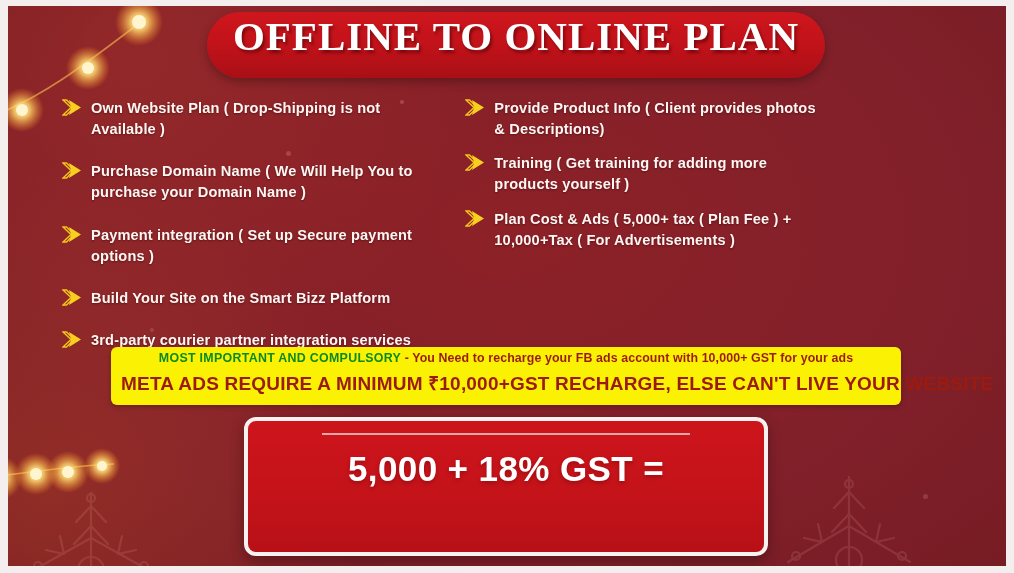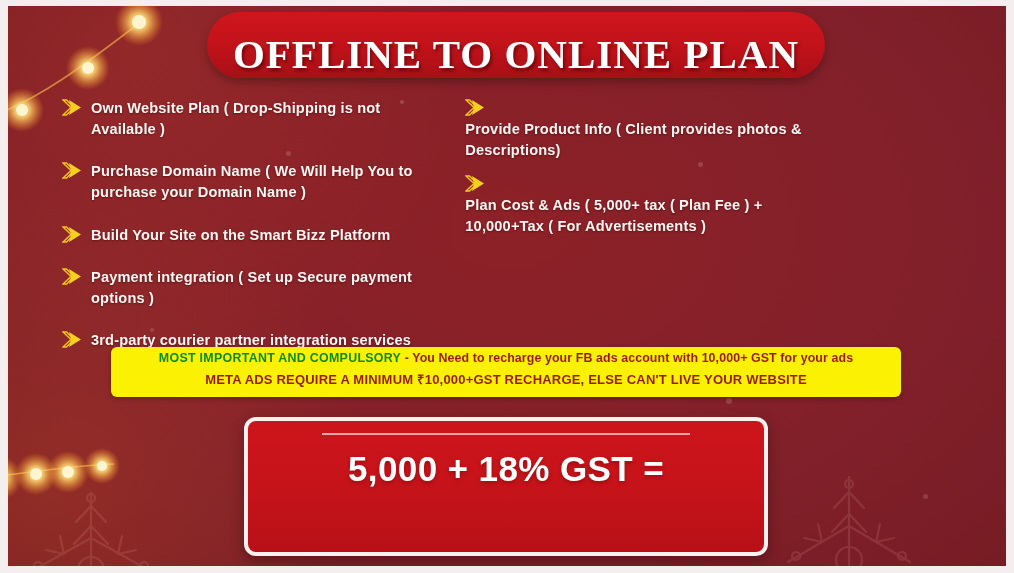--- a/index.html
+++ b/index.html
@@ -65,21 +65,21 @@
     height: 66px;
   }
   .title-pill {
     width: 100%;
     height: 100%;
     box-sizing: border-box;
     border-radius: 34px;
     background: linear-gradient(180deg, #cf161d 0%, #c1121a 52%, #a90f16 100%);
     box-shadow: 0 4px 10px rgba(0,0,0,0.28);
     display: flex;
-    align-items: flex-end;
+    align-items: flex-start;
     justify-content: center;
   }
   .title-text {
     font-family: "Liberation Serif", serif;
     font-weight: bold;
     font-size: 41px;
     letter-spacing: 1.0px;
     color: #ffffff;
     text-shadow: 2px 3px 3px rgba(70,0,0,0.55);
     white-space: nowrap;
@@ -98,21 +98,21 @@
   .col { position: relative; }
   .col-left  { width: 530px; padding-left: 54px; box-sizing: border-box; }
   .col-right { width: 468px; padding-left: 8px;  box-sizing: border-box; }
 
   .bullet {
     display: flex;
     align-items: flex-start;
     color: #ffffff;
   }
   .col-left  .bullet { margin-bottom: 21px; }
-  .col-right .bullet { margin-bottom: 13px; flex-direction: column; }
+  .col-right .bullet { margin-bottom: 13px; }
 
   .chev {
     flex: 0 0 auto;
     width: 22px;
     margin-right: 7px;
     margin-top: 1px;
     line-height: 1;
   }
   .btext {
     font-size: 14.6px;
@@ -134,21 +134,21 @@
     background: #faf202;
     border-radius: 6px;
     text-align: center;
     box-shadow: 0 2px 5px rgba(0,0,0,0.25);
   }
   .banner-l1 { font-size: 12.4px; font-weight: bold; letter-spacing: 0.1px; white-space: nowrap; }
   .banner-l1 .hi { color: #0c8a1e; letter-spacing: 0.3px; }
   .banner-l1 .rest { color: #9b1b10; }
   .banner-l2 {
     margin-top: 5px;
-    font-size: 13px;
+    font-size: 19px;
     font-weight: bold;
     color: #9b1b10;
     letter-spacing: 0.2px;
     white-space: nowrap;
   }
 
   
   .price-box {
     position: absolute;
     left: 236px;
@@ -286,51 +286,60 @@
           </span>
           <span class="btext">Purchase Domain Name ( We Will Help You to purchase your Domain Name )</span>
         </div>
         <div class="bullet">
           <span class="chev">
             <svg width="22" height="17" viewBox="0 0 22 17">
               <path d="M1,1 L9,8.5 L1,16 L4.5,16 L12,8.5 L4.5,1 Z" fill="none" stroke="#f5c518" stroke-width="1.4"></path>
               <path d="M7,1 L19,8.5 L7,16 L9,8.5 Z" fill="#f7cf1f"></path>
             </svg>
           </span>
+          <span class="btext">Payment integration ( Set up Secure payment options )</span>
+        </div>
+        <div class="bullet">
+          <span class="chev">
+            <svg width="22" height="17" viewBox="0 0 22 17">
+              <path d="M1,1 L9,8.5 L1,16 L4.5,16 L12,8.5 L4.5,1 Z" fill="none" stroke="#f5c518" stroke-width="1.4"></path>
+              <path d="M7,1 L19,8.5 L7,16 L9,8.5 Z" fill="#f7cf1f"></path>
+            </svg>
+          </span>
           <span class="btext">Build Your Site on the Smart Bizz Platform</span>
         </div>
         <div class="bullet">
           <span class="chev">
             <svg width="22" height="17" viewBox="0 0 22 17">
               <path d="M1,1 L9,8.5 L1,16 L4.5,16 L12,8.5 L4.5,1 Z" fill="none" stroke="#f5c518" stroke-width="1.4"></path>
               <path d="M7,1 L19,8.5 L7,16 L9,8.5 Z" fill="#f7cf1f"></path>
             </svg>
           </span>
-          <span class="btext">Payment integration ( Set up Secure payment options )</span>
-        </div>
-        <div class="bullet">
-          <span class="chev">
-            <svg width="22" height="17" viewBox="0 0 22 17">
-              <path d="M1,1 L9,8.5 L1,16 L4.5,16 L12,8.5 L4.5,1 Z" fill="none" stroke="#f5c518" stroke-width="1.4"></path>
-              <path d="M7,1 L19,8.5 L7,16 L9,8.5 Z" fill="#f7cf1f"></path>
-            </svg>
-          </span>
           <span class="btext">3rd-party courier partner integration services</span>
         </div>
       </div>
 
       <div class="col col-right">
         <div class="bullet">
           <span class="chev">
             <svg width="22" height="17" viewBox="0 0 22 17">
               <path d="M1,1 L9,8.5 L1,16 L4.5,16 L12,8.5 L4.5,1 Z" fill="none" stroke="#f5c518" stroke-width="1.4"></path>
               <path d="M7,1 L19,8.5 L7,16 L9,8.5 Z" fill="#f7cf1f"></path>
             </svg>
           </span>
           <span class="btext">Provide Product Info ( Client provides photos &amp; Descriptions)</span>
+        </div>
+        <div class="bullet">
+          <span class="chev">
+            <svg width="22" height="17" viewBox="0 0 22 17">
+              <path d="M1,1 L9,8.5 L1,16 L4.5,16 L12,8.5 L4.5,1 Z" fill="none" stroke="#f5c518" stroke-width="1.4"></path>
+              <path d="M7,1 L19,8.5 L7,16 L9,8.5 Z" fill="#f7cf1f"></path>
+            </svg>
+          </span>
+          <span class="btext">Training ( Get training for adding more products yourself )</span>
         </div>
         <div class="bullet">
           <span class="chev">
             <svg width="22" height="17" viewBox="0 0 22 17">
               <path d="M1,1 L9,8.5 L1,16 L4.5,16 L12,8.5 L4.5,1 Z" fill="none" stroke="#f5c518" stroke-width="1.4"></path>
               <path d="M7,1 L19,8.5 L7,16 L9,8.5 Z" fill="#f7cf1f"></path>
             </svg>
           </span>
           <span class="btext">Plan Cost &amp; Ads ( 5,000+ tax ( Plan Fee ) + 10,000+Tax ( For Advertisements )</span>
         </div>

